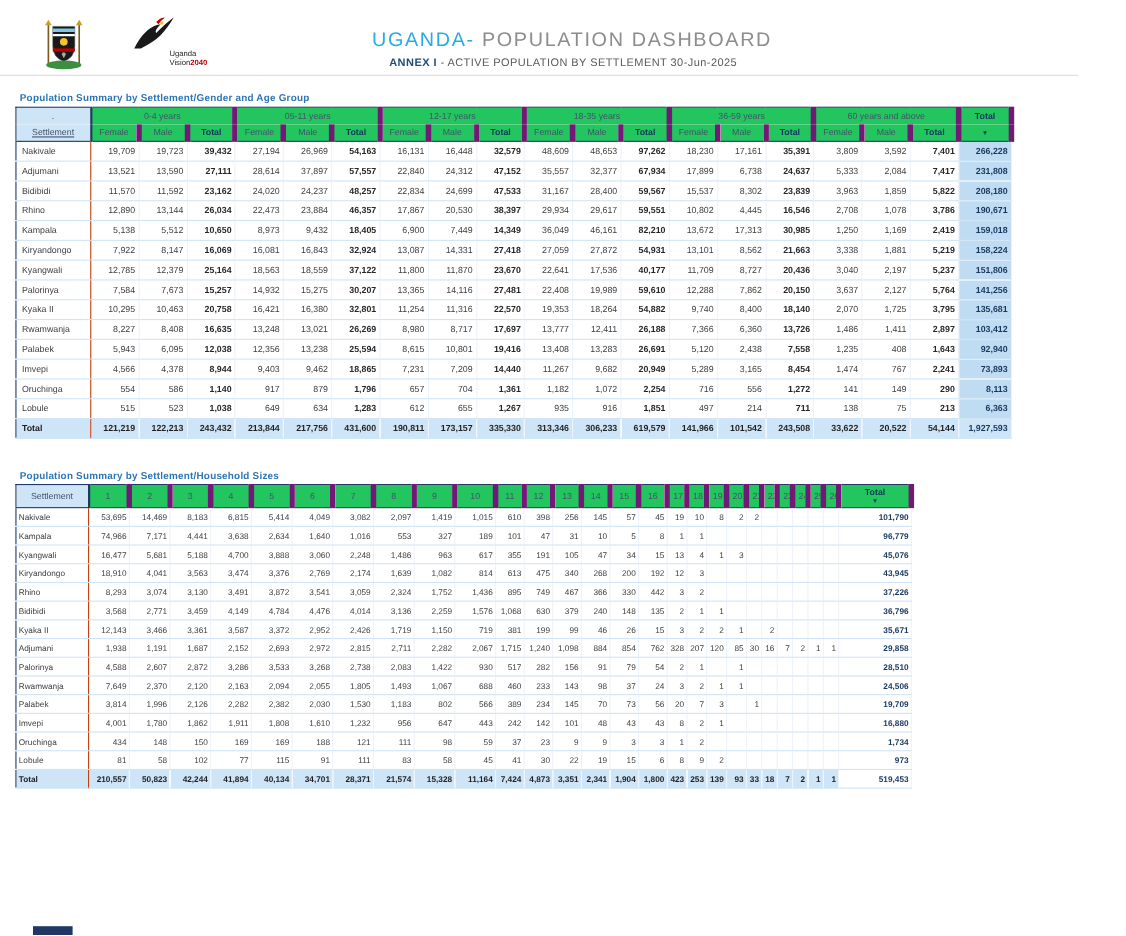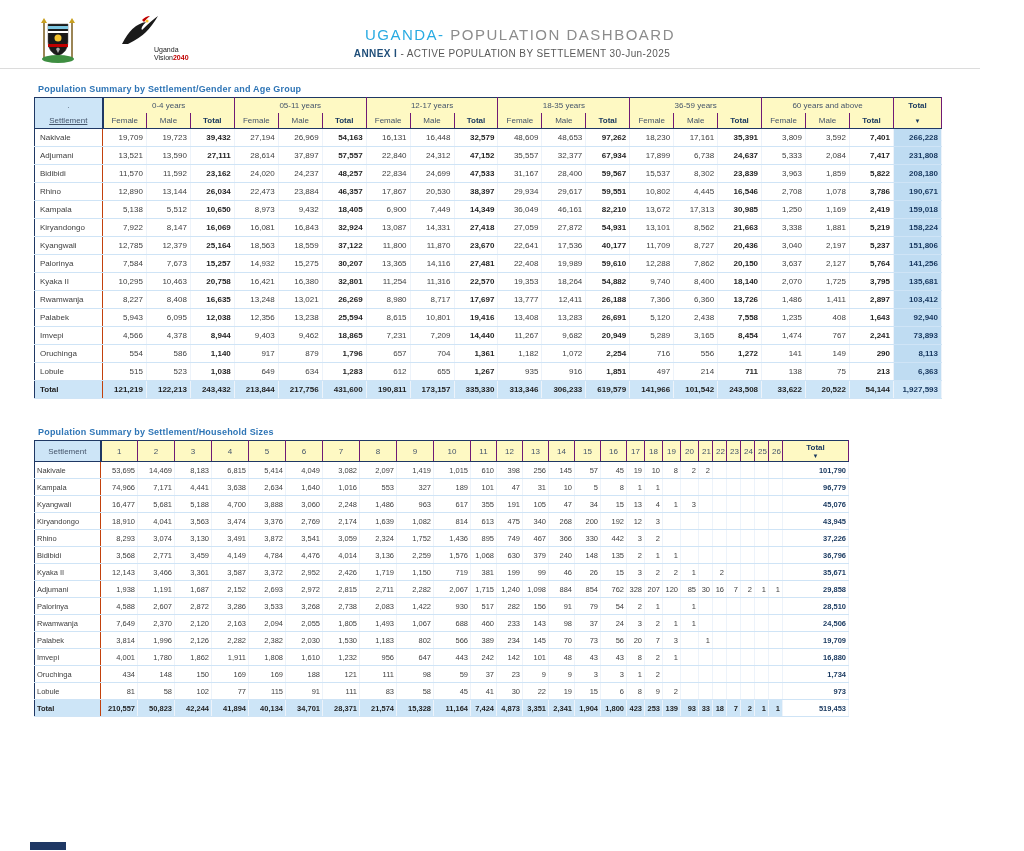--- a/index.html
+++ b/index.html
@@ -5,40 +5,40 @@
   html,body{margin:0;padding:0;background:#fff;}
   .page{position:relative;width:1024px;height:851px;background:#fff;overflow:hidden;
         font-family:"Liberation Sans",sans-serif;color:#404040;}
 
   
   .logo-arms{position:absolute;left:36px;top:16px;width:44px;height:48px;}
   .logo-vision{position:absolute;left:112px;top:14px;width:80px;height:52px;}
   .vis-text{position:absolute;left:42px;top:32px;font-size:7px;color:#222;line-height:8px;white-space:nowrap;}
   .vis-year{color:#C00000;font-weight:bold;}
   .hdr{position:absolute;left:0;right:0;top:26px;text-align:center;}
-  .t1{font-size:15px;letter-spacing:1.5px;color:#8C8C8C;padding-left:16px;}
+  .t1{font-size:18px;letter-spacing:1.5px;color:#8C8C8C;padding-left:16px;}
   .t1a{color:#29ABE2;}
   .t2{margin-top:5px;font-size:10px;letter-spacing:.4px;color:#595959;}
   .t2a{color:#1F4E79;font-weight:bold;}
   .rule{position:absolute;left:0;top:68px;width:980px;height:1px;background:#DCDCDC;}
 
   
-  .tbl-wrap{position:absolute;left:34px;}
+  .tbl-wrap{position:absolute;left:14px;}
   #t1wrap{top:84px;}
   #t2wrap{top:427px;}
   .tbl-title{font-size:9px;font-weight:bold;color:#2E75B6;margin:0 0 3px 4px;letter-spacing:.2px;}
 
   table{border-collapse:collapse;table-layout:fixed;background:#fff;
         border:1.5px solid #1F3864;}
   #table1{width:908px;}
   #table2{width:814px;}
   th,td{white-space:nowrap;overflow:hidden;padding:0 3px;font-weight:normal;}
 
   
-  th{background:#fef9c3;color:#44546A;text-align:center;border-right:1px solid #701a75;
+  th{background:#22c55e;color:#44546A;text-align:center;border-right:5px solid #701a75;
      font-size:8px;height:15px;}
   #table1 thead tr:last-child th{border-bottom:1px solid #1F3864;}
   #table2 thead th{border-bottom:1px solid #1F3864;height:20px;}
   th.subt,th.gth{font-weight:bold;color:#17375E;}
   .ul{text-decoration:underline;}
   .fbtn{display:inline-block;font-size:6px;color:#17375E;cursor:pointer;line-height:6px;}
   th.gtf{text-align:center;}
   #table2 th .fbtn{display:block;text-align:center;margin-top:1px;}
 
   

